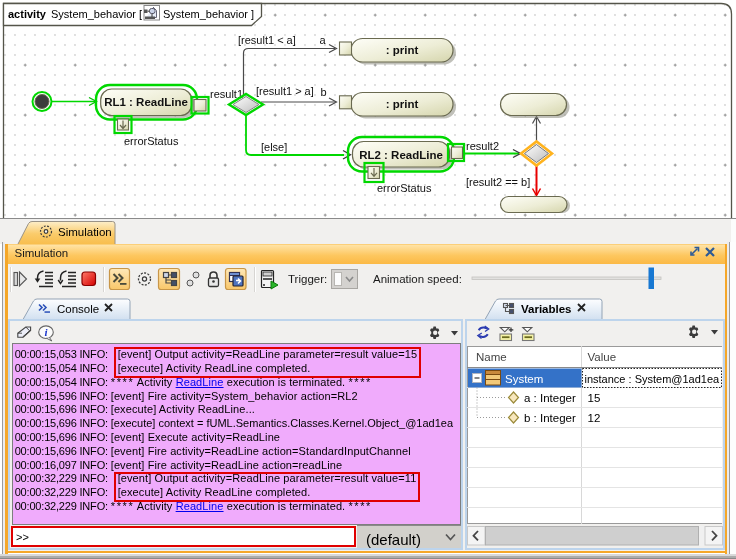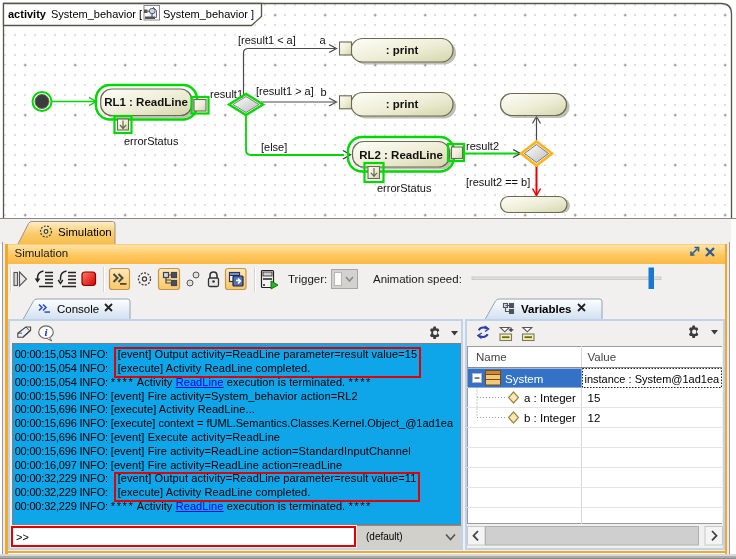--- a/index.html
+++ b/index.html
@@ -303,42 +303,42 @@
 <path d="M 11.5 12.5 L 13.8 16 L 8.5 13.2" fill="#fcfcfc" stroke="#666" stroke-width="1"></path>
 <text x="8" y="11.2" font-size="11" font-weight="bold" font-style="italic" fill="#1a35cc" text-anchor="middle" font-family="Liberation Serif,serif">i</text>
 </g>
 <g fill="#3b3b3b">
 <path d="M 423 8.5 l 2 0 l 0.5 -2 l 2.3 0 l 0.5 2 l 2 0 l 1 1.8 l -1.3 1.7 l 0 1.6 l 1.3 1.7 l -1 1.8 l -2 0 l -0.5 2 l -2.3 0 l -0.5 -2 l -2 0 l -1 -1.8 l 1.3 -1.7 l 0 -1.6 l -1.3 -1.7 Z"></path>
 <circle cx="427.2" cy="12.8" r="2.2" fill="#f1f0ee"></circle>
 <path d="M 443 11 l 7 0 l -3.5 4.5 Z"></path>
 </g>
 </svg>
 
-<div class="abs" style="left:11.5px;top:342.7px;width:449px;height:182.8px;background:#0ea5e9;border:1px solid #7e7e7e;box-sizing:border-box;overflow:hidden">
+<div class="abs" style="left:11.5px;top:342.7px;width:449px;height:182.8px;background:#f0abfc;border:1px solid #7e7e7e;box-sizing:border-box;overflow:hidden">
 <div id="log" style="position:absolute;left:2.2px;top:4.5px;font-size:11px;letter-spacing:0.1px;line-height:13.8px;white-space:pre;color:#000"><span class="ts">00:00:15,053 INFO: </span><span class="bx">[event] Output activity=ReadLine parameter=result value=15</span>
 <span class="ts">00:00:15,054 INFO: </span><span class="bx">[execute] Activity ReadLine completed.</span>
 <span class="ts">00:00:15,054 INFO: </span><span class="st">****</span> Activity <span class="lk">ReadLine</span> execution is terminated. <span class="st">****</span>
 <span class="ts">00:00:15,596 INFO: </span>[event] Fire activity=System_behavior action=RL2
 <span class="ts">00:00:15,696 INFO: </span>[execute] Activity ReadLine...
 <span class="ts">00:00:15,696 INFO: </span><span class="n">[execute] context = fUML.Semantics.Classes.Kernel.Object_@1ad1ea</span>
 <span class="ts">00:00:15,696 INFO: </span>[event] Execute activity=ReadLine
 <span class="ts">00:00:15,696 INFO: </span>[event] Fire activity=ReadLine action=StandardInputChannel
 <span class="ts">00:00:16,097 INFO: </span>[event] Fire activity=ReadLine action=readLine
 <span class="ts">00:00:32,229 INFO: </span><span class="bx">[event] Output activity=ReadLine parameter=result value=11</span>
 <span class="ts">00:00:32,229 INFO: </span><span class="bx">[execute] Activity ReadLine completed.</span>
 <span class="ts">00:00:32,229 INFO: </span><span class="st">****</span> Activity <span class="lk">ReadLine</span> execution is terminated. <span class="st">****</span></div>
 </div>
 
 <div class="abs" style="left:114.3px;top:347.3px;width:306.4px;height:30.4px;border:2.5px solid #E00000;box-sizing:border-box"></div>
 <div class="abs" style="left:114.3px;top:471.9px;width:306px;height:30.3px;border:2.5px solid #E00000;box-sizing:border-box"></div>
 
 <div class="abs" style="left:356.5px;top:524.5px;width:104px;height:23px;background:#d2d0cb;border-top:1px solid #8a8a8a;box-sizing:border-box"></div>
 <div class="abs" style="left:11px;top:526.3px;width:345px;height:21.2px;background:#fff;border:2.5px solid #E00000;box-sizing:border-box"></div>
 <div class="abs" style="left:16px;top:530.5px;font-size:11px;color:#000">&gt;&gt;</div>
-<div class="abs" style="left:366px;top:531px;font-size:10px;color:#000">(default)</div>
+<div class="abs" style="left:366px;top:531px;font-size:15px;color:#000">(default)</div>
 <svg class="abs" style="left:444px;top:532px" width="16" height="11" viewBox="0 0 16 11">
 <path d="M 2 2.5 L 6.5 7.5 L 11 2.5" fill="none" stroke="#555" stroke-width="1.7"></path>
 </svg>
 
 <svg class="abs" style="left:482px;top:296px" width="125" height="24" viewBox="0 0 125 24">
 <path d="M 3 23.5 L 13.5 5 Q 14.8 3 17 3 L 117.5 3 Q 120 3 120 5.5 L 120 23.5" fill="url(#bluetab2)" stroke="#93a3b5" stroke-width="1"></path>
 <defs>
       <linearGradient id="bluetab2" x1="0" y1="0" x2="0" y2="1">
 <stop offset="0" stop-color="#FDFEFF"></stop>
         <stop offset="1" stop-color="#D2E0F0"></stop>

